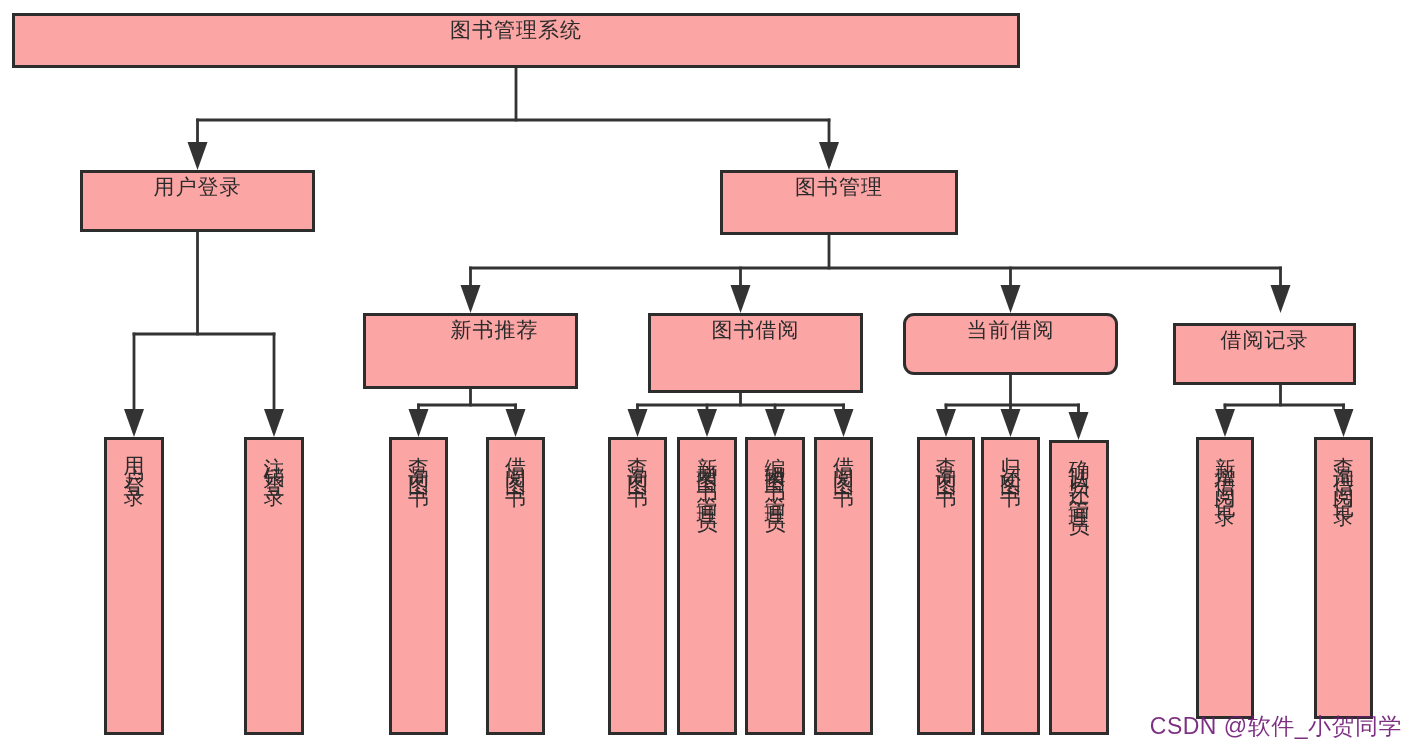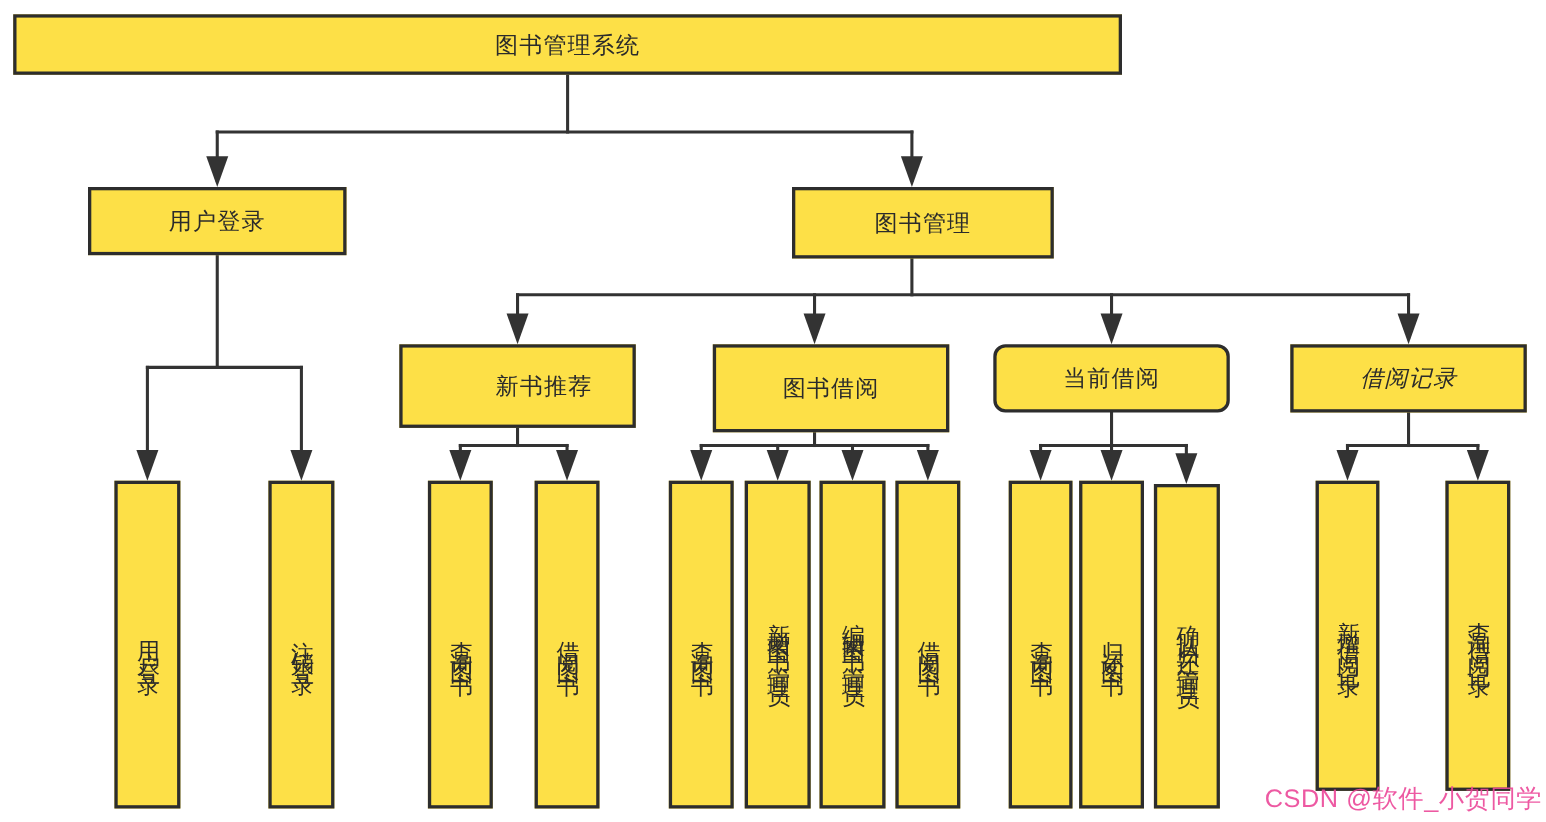--- a/index.html
+++ b/index.html
@@ -14,24 +14,24 @@
   }
   #connectors {
     position: absolute;
     left: 0; top: 0;
     width: 1405px; height: 747px;
     z-index: 0;
   }
   .box {
     position: absolute;
     box-sizing: border-box;
-    background: #fde047;
+    background: #fca5a5;
     border: 3px solid #2d2d2d;
     display: flex;
-    align-items: center;
+    align-items: flex-start;
     justify-content: center;
     z-index: 1;
   }
   .hlabel {
     font-size: 21px;
     letter-spacing: 1px;
     white-space: nowrap;
   }
   .vlabel {
     writing-mode: vertical-rl;
@@ -40,21 +40,21 @@
     letter-spacing: 10px;
     white-space: nowrap;
   }
   #watermark {
     position: absolute;
     right: 3px;
     top: 711px;
     z-index: 5;
     font-size: 23px;
     letter-spacing: 0.5px;
-    color: #ec4899;
+    color: #701a75;
     opacity: 0.9;
     white-space: nowrap;
   }
 </style>
 </head>
 <body>
 
 <div id="stage">
 
   <svg id="connectors" viewBox="0 0 1405 747" xmlns="http://www.w3.org/2000/svg">
@@ -125,21 +125,21 @@
 
   <div class="box" style="left:363px; top:313px; width:215px; height:76px;padding-left:48px;">
     <span class="hlabel">新书推荐</span>
   </div>
   <div class="box" style="left:648px; top:313px; width:215px; height:80px;">
     <span class="hlabel">图书借阅</span>
   </div>
   <div class="box" style="left:903px; top:313px; width:215px; height:62px;border-radius:11px;">
     <span class="hlabel">当前借阅</span>
   </div>
-  <div class="box" style="left:1173px; top:313px; width:215px; height:62px;font-style:italic;">
+  <div class="box" style="left:1173px; top:323px; width:183px; height:62px;">
     <span class="hlabel">借阅记录</span>
   </div>
 
   <div class="box" style="left:104px; top:437px; width:60px; height:298px;">
     <span class="vlabel">用户登录</span>
   </div>
   <div class="box" style="left:244px; top:437px; width:60px; height:298px;">
     <span class="vlabel">注销登录</span>
   </div>
 

